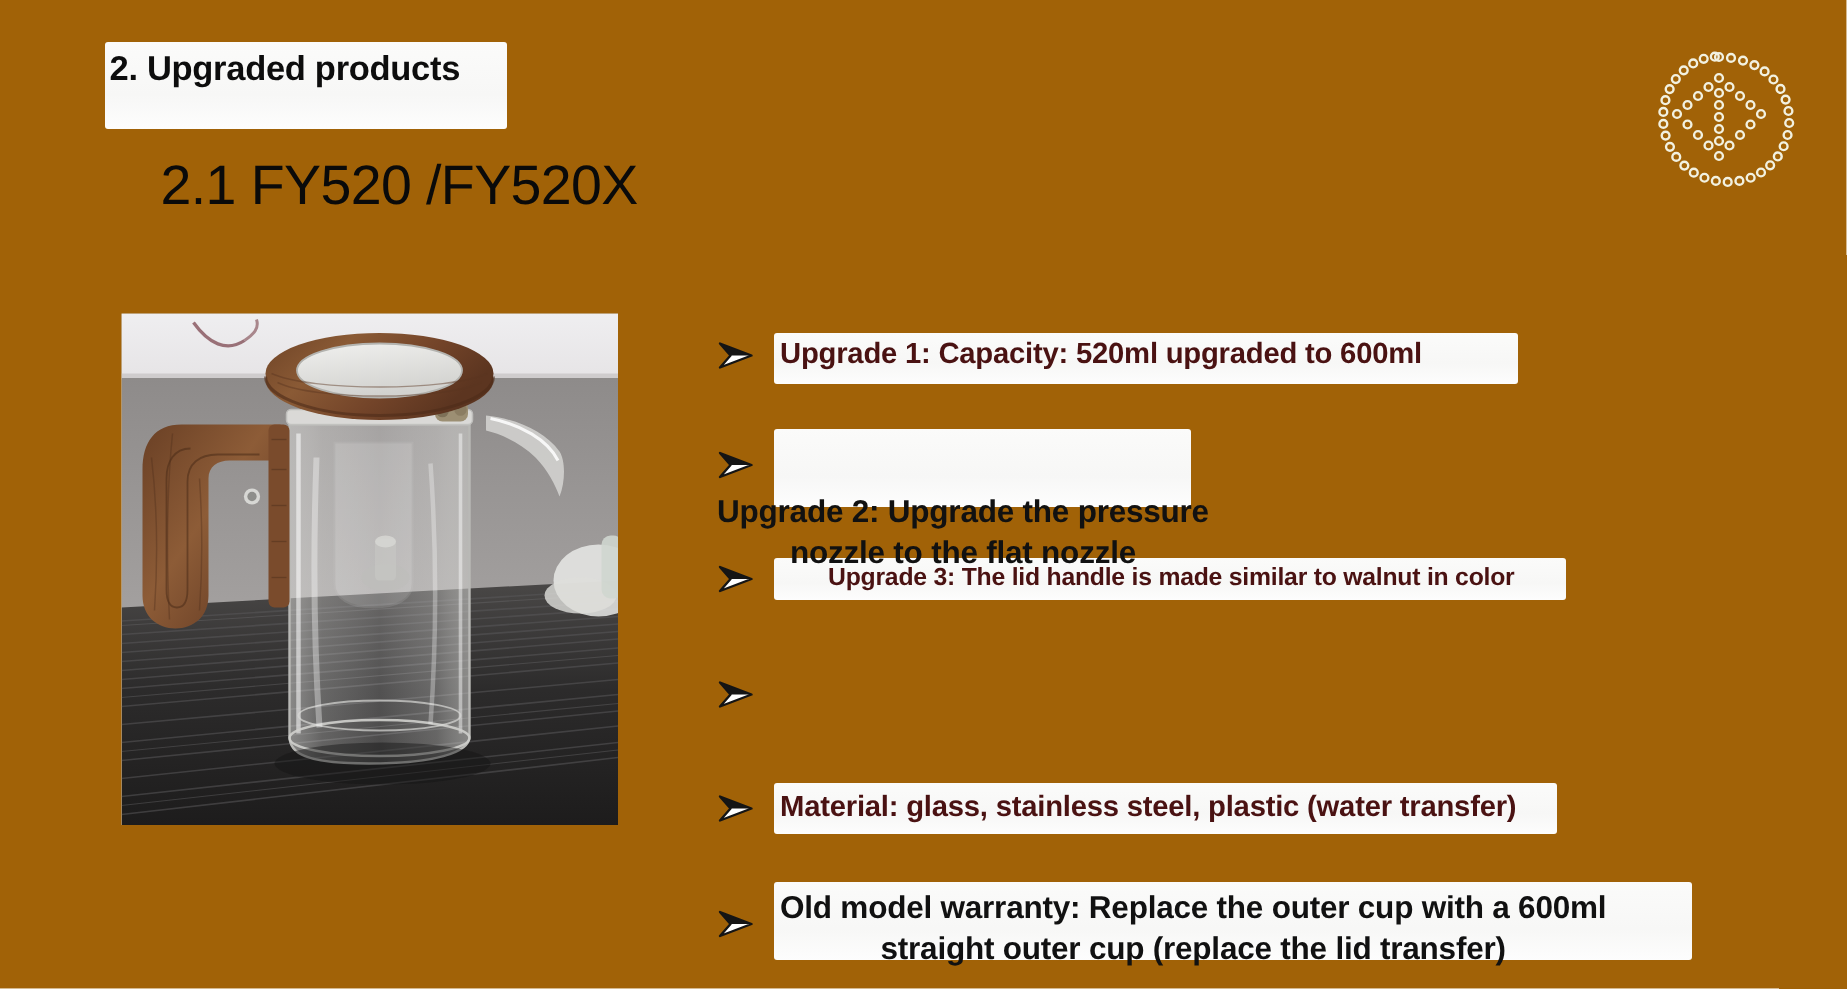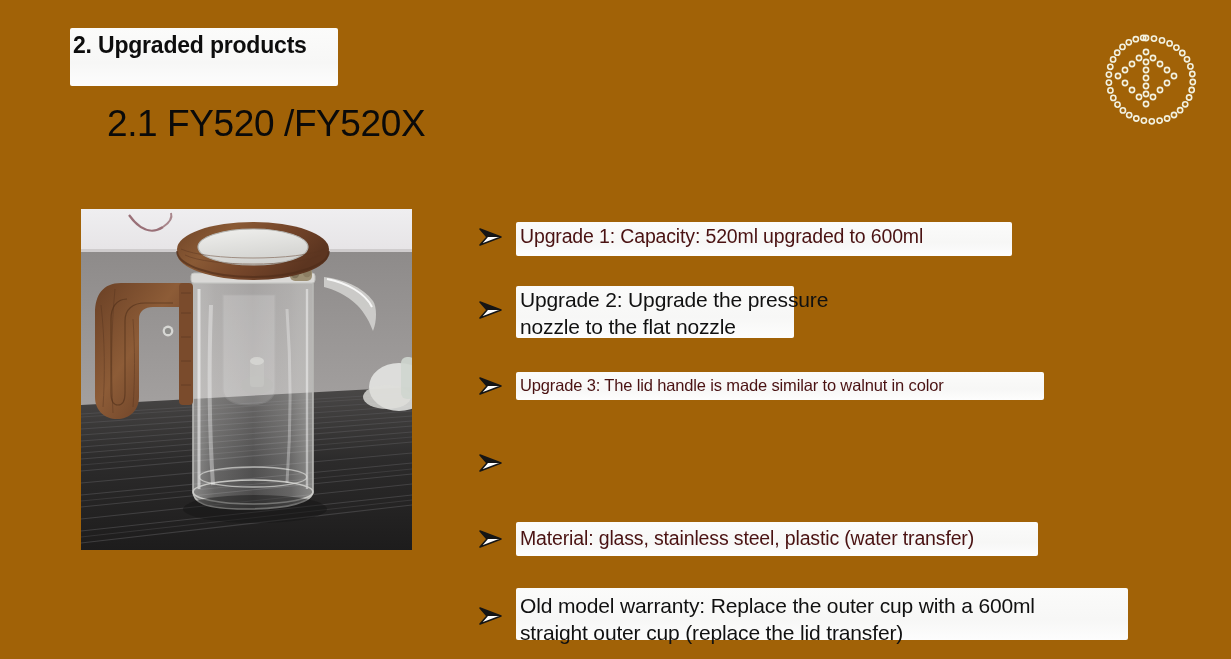--- a/index.html
+++ b/index.html
@@ -92,22 +92,23 @@
     flex: 0 0 42px;
     font-size: 19px;
     line-height: 1;
     color: #1a1a1a;
     position: relative;
     top: 3px;
   }
   .bullet-marker svg { display: block; }
   .bullet-text {
     white-space: pre-line;
-    font-weight: normal;
+    font-weight: bold;
     letter-spacing: -0.15px;
+    text-align: center;
   }
 
   
   .t-lg   { font-size: 19.5px; line-height: 1.28; }
   .t-xl   { font-size: 21px;   line-height: 1.3;  }
   .t-md   { font-size: 16.5px; line-height: 1.3;  }
   .c-maroon { color: #4a1212; }
   .c-black  { color: #111111; }
 
   
@@ -369,32 +370,32 @@
     <div class="bullet-row" style="top:14px; left:0;">
       <span class="bullet-marker">
         <svg width="26" height="20" viewBox="0 0 26 20">
           <path d="M2 2 L23 10 L2 18 L9 10 Z" fill="#ffffff" stroke="#151515" stroke-width="1.6" stroke-linejoin="round"></path>
           <path d="M2 2 L23 10 L9 10 Z" fill="#151515"></path>
         </svg>
       </span>
       <span class="bullet-text t-lg c-maroon">Upgrade 1: Capacity: 520ml upgraded to 600ml</span>
     </div>
 
-    <div class="bullet-row" style="top:76px; left:0;">
+    <div class="bullet-row" style="top:76px; left:0;flex-direction:column;">
       <span class="bullet-marker" style="top:14px;">
         <svg width="26" height="20" viewBox="0 0 26 20">
           <path d="M2 2 L23 10 L2 18 L9 10 Z" fill="#ffffff" stroke="#151515" stroke-width="1.6" stroke-linejoin="round"></path>
           <path d="M2 2 L23 10 L9 10 Z" fill="#151515"></path>
         </svg>
       </span>
       <span class="bullet-text t-xl c-black">Upgrade 2: Upgrade the pressure
 nozzle to the flat nozzle</span>
     </div>
 
-    <div class="bullet-row" style="top:165px; left:0;">
+    <div class="bullet-row" style="top:165px; left:0;gap:32px;">
       <span class="bullet-marker" style="top:1px;">
         <svg width="26" height="20" viewBox="0 0 26 20">
           <path d="M2 2 L23 10 L2 18 L9 10 Z" fill="#ffffff" stroke="#151515" stroke-width="1.6" stroke-linejoin="round"></path>
           <path d="M2 2 L23 10 L9 10 Z" fill="#151515"></path>
         </svg>
       </span>
       <span class="bullet-text t-md c-maroon">Upgrade 3: The lid handle is made similar to walnut in color</span>
     </div>
 
     <div class="bullet-row" style="top:240px; left:0;">

